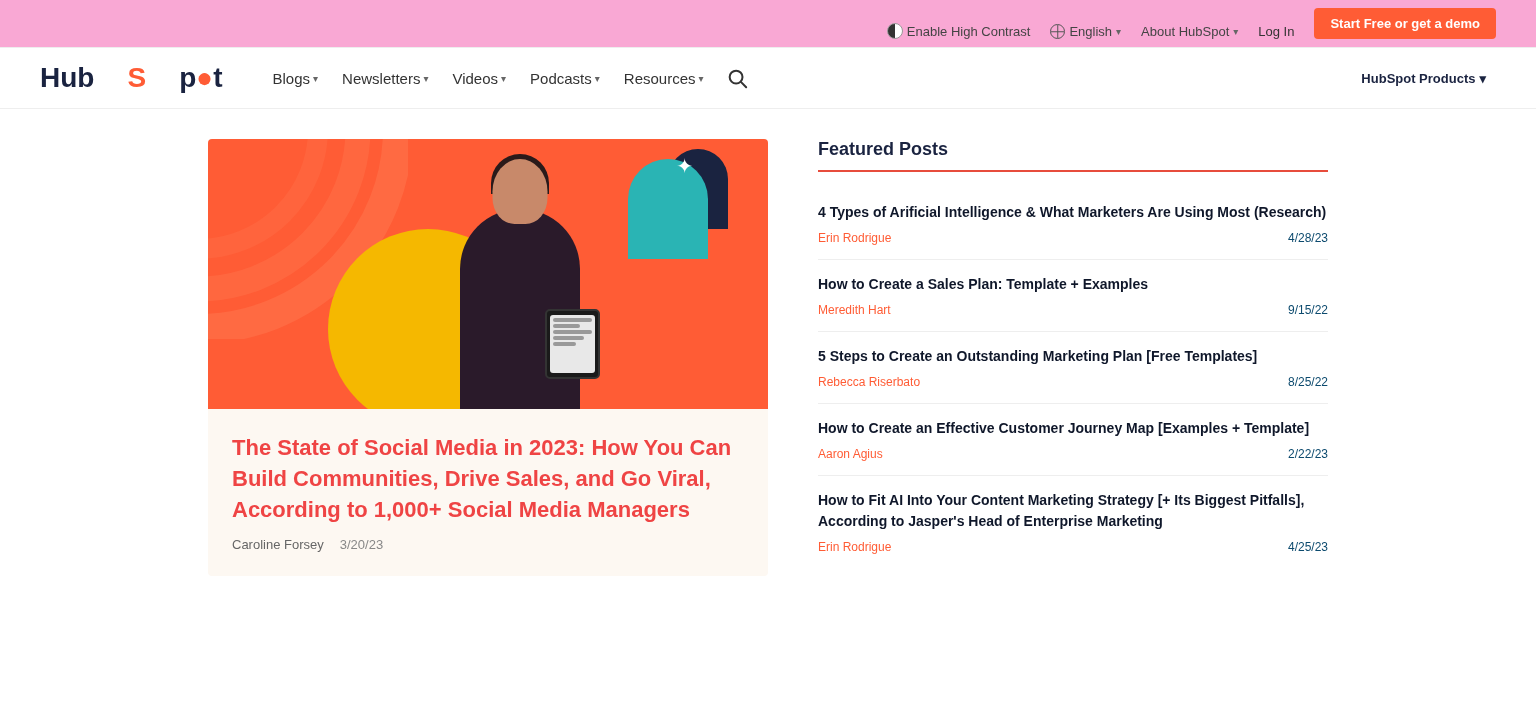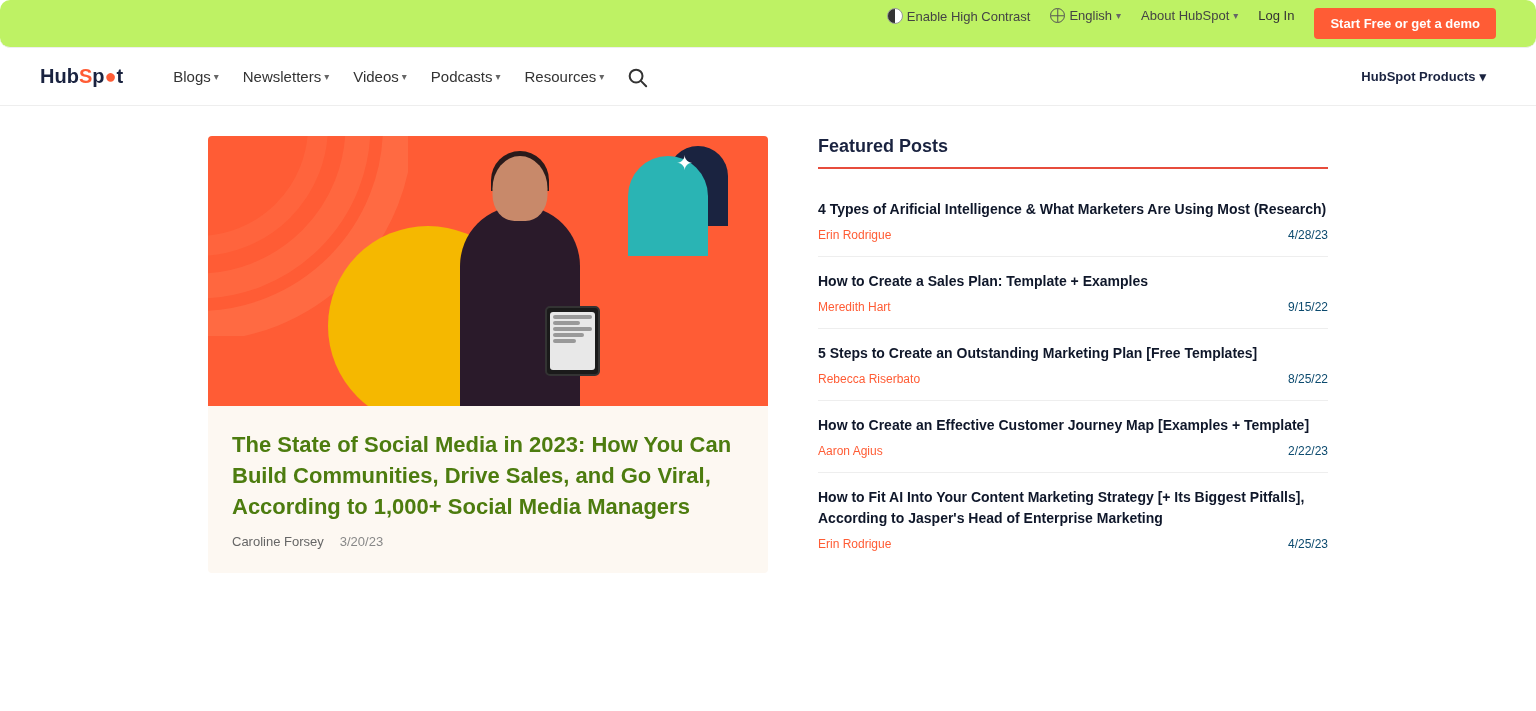--- a/index.html
+++ b/index.html
@@ -1,29 +1,28 @@
 <!DOCTYPE html>
 <html><head>
   <meta charset="utf-8">
   <style>
     * { margin: 0; padding: 0; box-sizing: border-box; }
     body { font-family: -apple-system, BlinkMacSystemFont, 'Segoe UI', sans-serif; background: #fff; color: #333; }
 
     
     .top-bar {
-      background: #bef264;
+      background: #f9a8d4;
       border-bottom: 1px solid #eee;
       padding: 8px 40px;
       display: flex;
-      align-items: flex-start;
+      align-items: flex-end;
       justify-content: flex-end;
       gap: 20px;
       font-size: 13px;
       color: #444;
-      border-radius: 10px;
     }
     .top-bar-item {
       display: flex;
       align-items: center;
       gap: 4px;
       cursor: pointer;
     }
     .top-bar-item .chevron {
       font-size: 10px;
       color: #666;
@@ -84,26 +83,27 @@
     
     .main-nav {
       display: flex;
       align-items: center;
       padding: 14px 40px;
       border-bottom: 1px solid #eee;
       background: #fff;
       gap: 0;
     }
     .logo {
-      font-size: 20px;
+      font-size: 28px;
       font-weight: 800;
       color: #1a2340;
       margin-right: 40px;
       display: flex;
       align-items: center;
+      gap: 33px;
     }
     .logo .spot-dot {
       color: #ff5c35;
     }
     .nav-links {
       display: flex;
       align-items: center;
       gap: 4px;
       flex: 1;
     }
@@ -273,21 +273,21 @@
     }
 
     .article-body {
       background: #fdf8f2;
       padding: 24px;
       border-radius: 0 0 4px 4px;
     }
     .article-title {
       font-size: 22px;
       font-weight: 700;
-      color: #4d7c0f;
+      color: #ef4444;
       line-height: 1.4;
       margin-bottom: 12px;
     }
     .article-excerpt {
       font-size: 14px;
       color: #555;
       line-height: 1.6;
       margin-bottom: 16px;
     }
     .article-meta {

